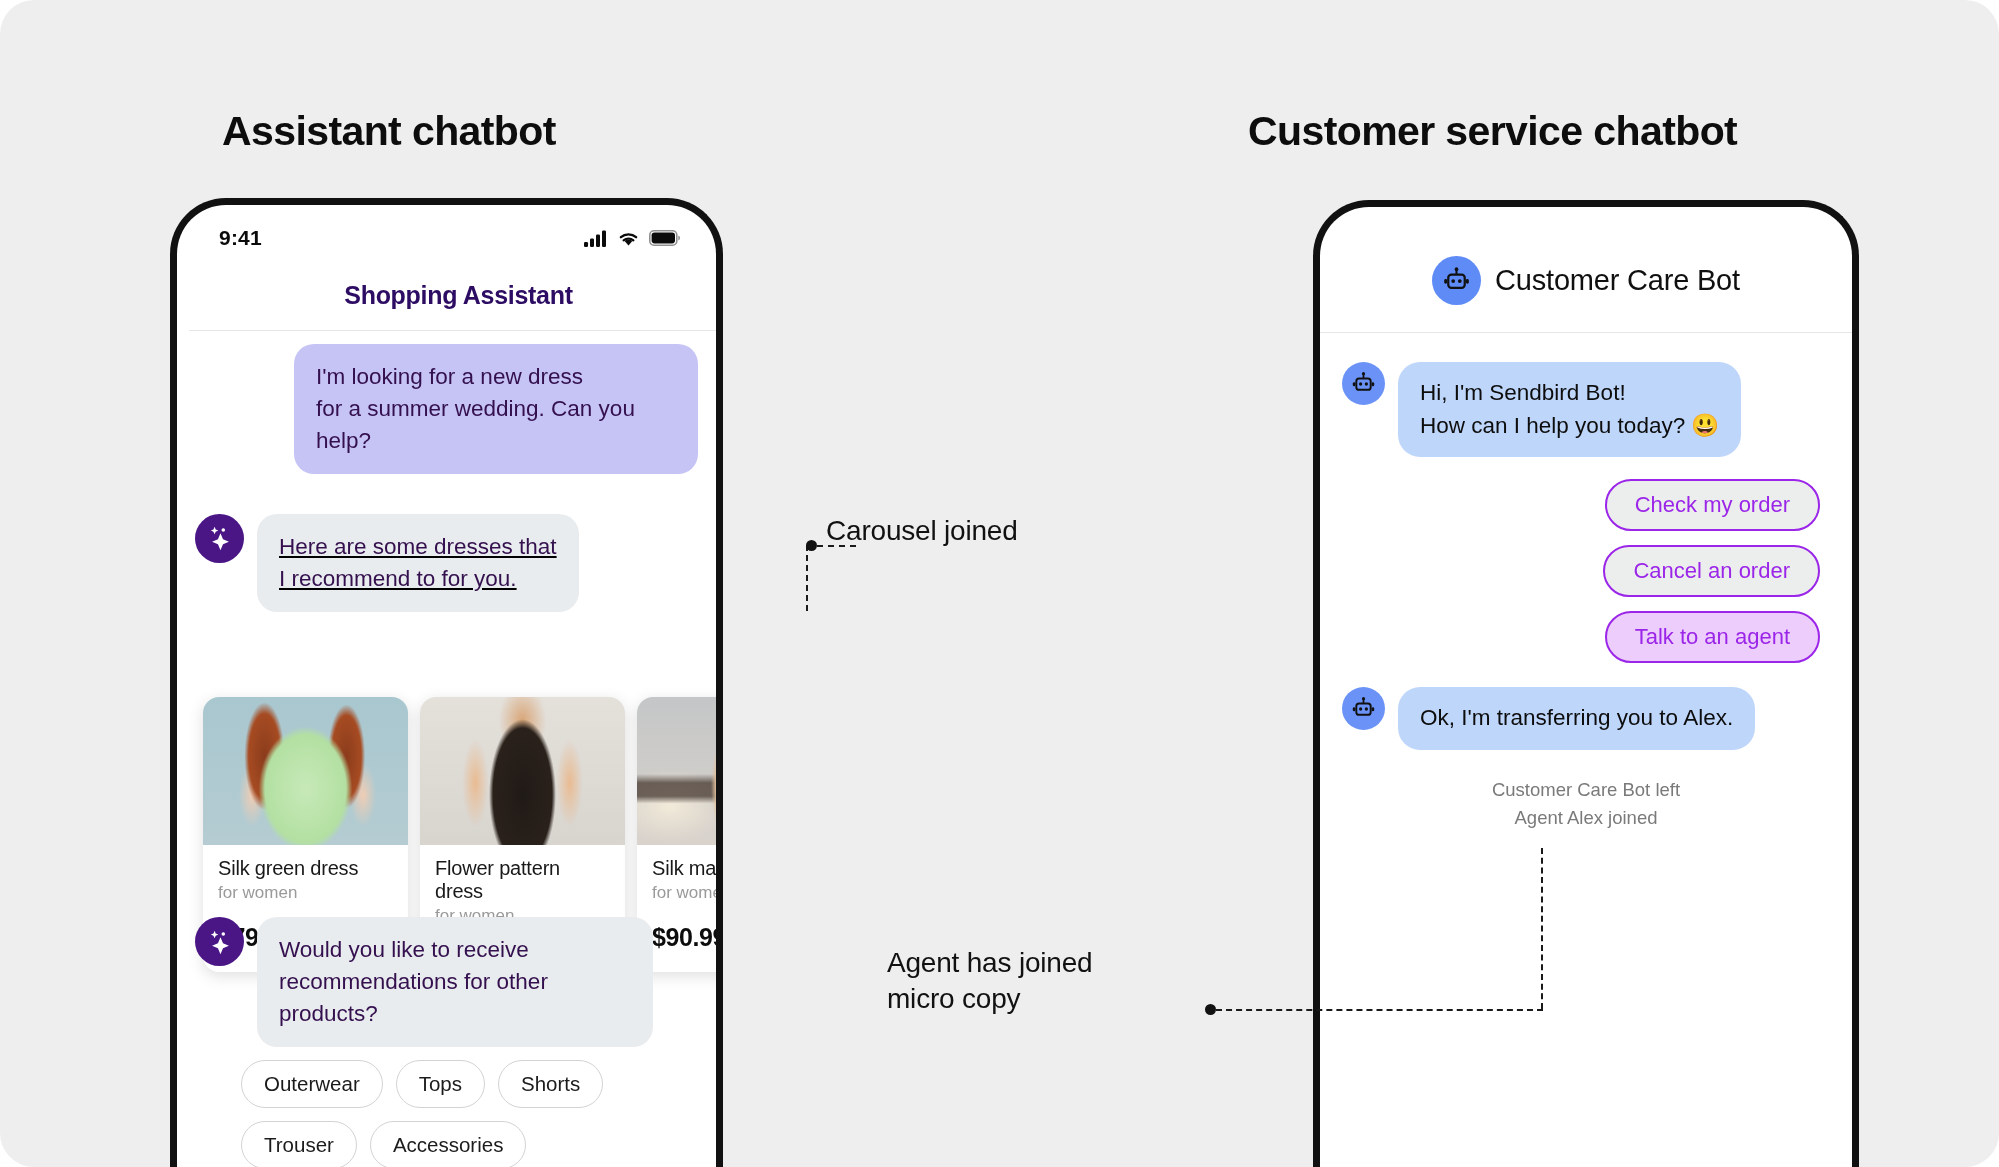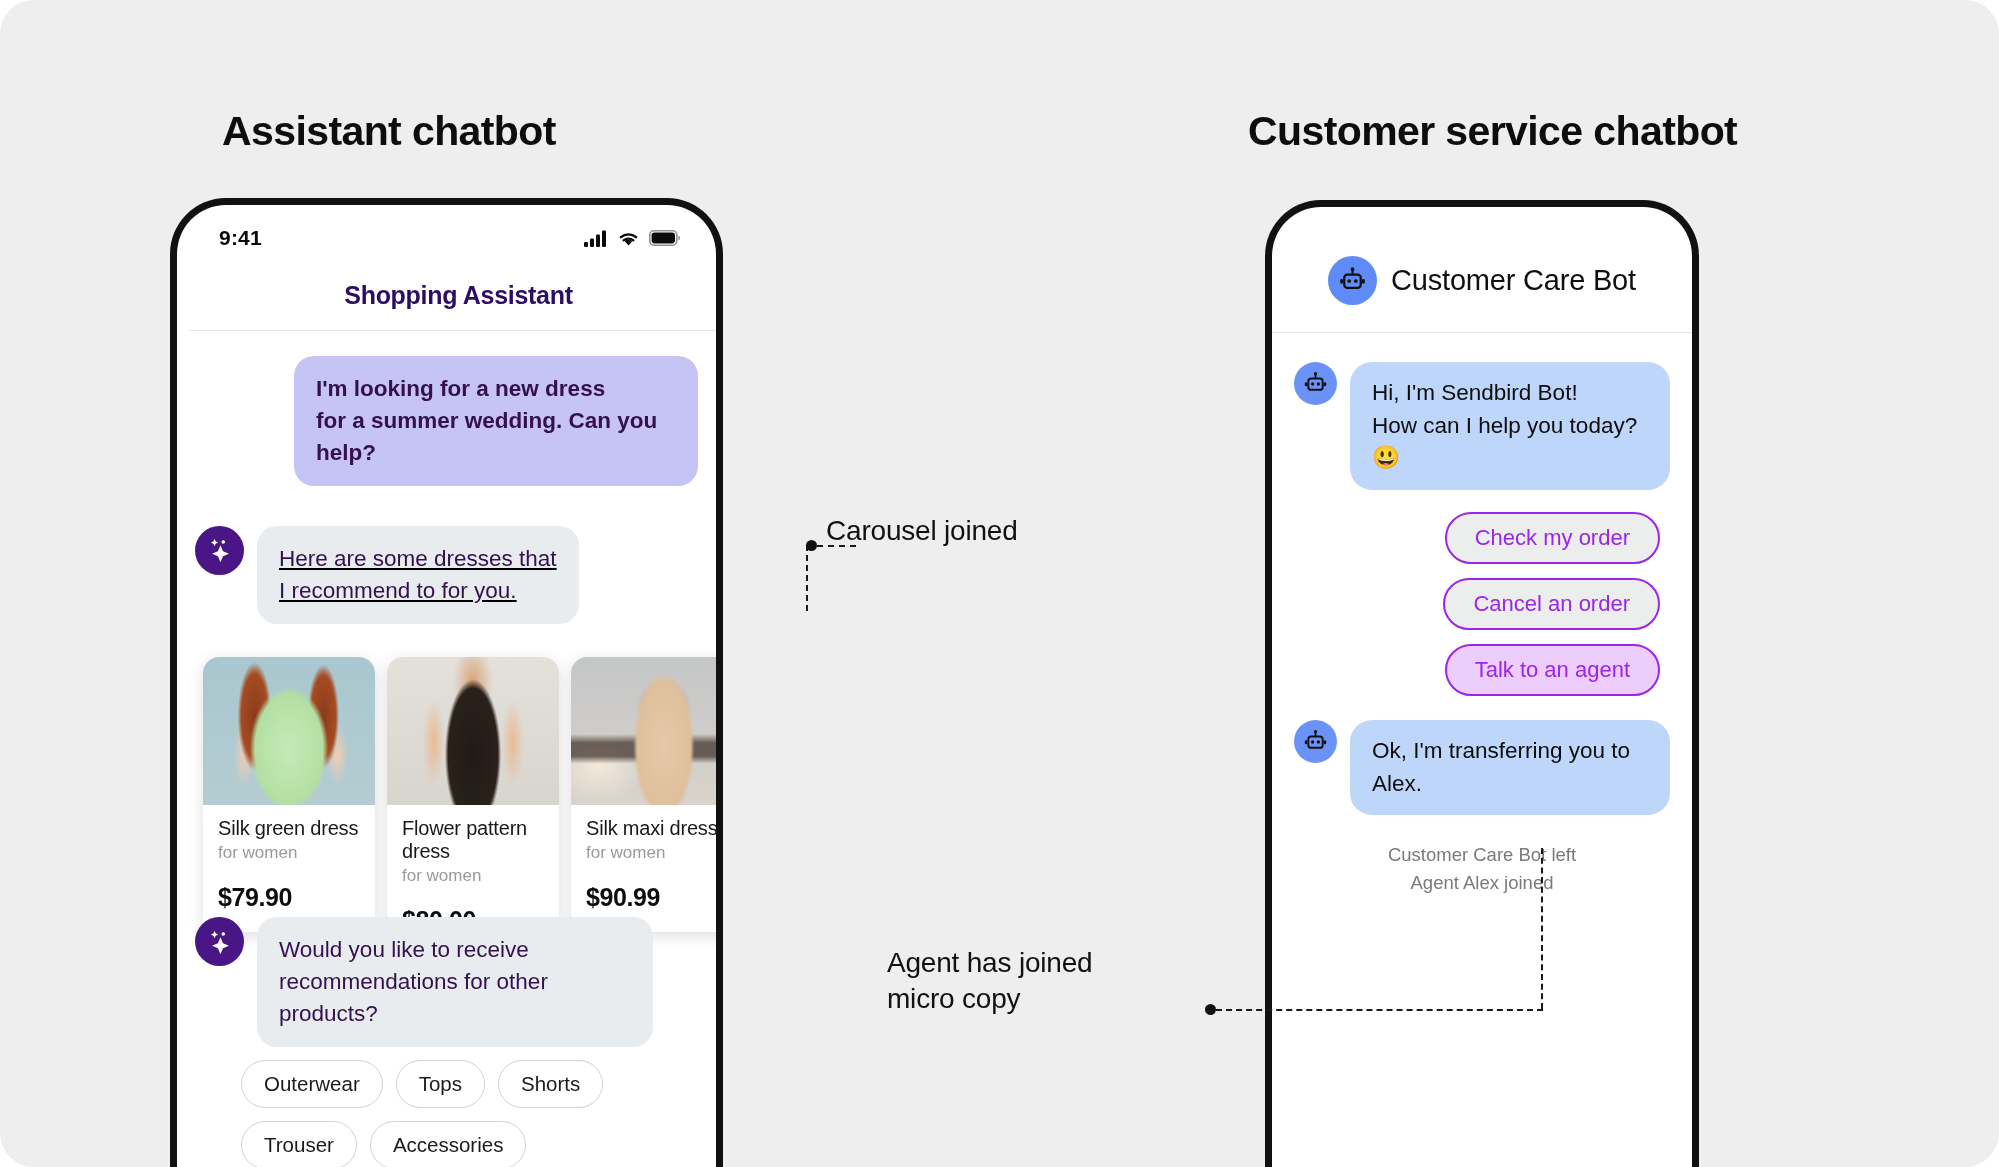--- a/index.html
+++ b/index.html
@@ -38,21 +38,21 @@
   .phone {
     position: absolute;
     background: #ffffff;
     border: 7px solid #111111;
     border-bottom: none;
     border-radius: 56px 56px 0 0;
     overflow: hidden;
     box-sizing: border-box;
   }
   #phone-left  { left: 170px;  top: 198px; width: 553px; height: 969px; }
-  #phone-right { left: 1265px; top: 200px; width: 434px; height: 967px; }
+  #phone-right { left: 1313px; top: 200px; width: 546px; height: 967px; }
 
   
   .status-bar {
     position: absolute;
     left: 0; top: 0;
     width: 100%;
     height: 56px;
     display: flex;
     align-items: center;
     justify-content: space-between;
@@ -177,26 +177,27 @@
   
   .carousel {
     position: absolute;
     left: 26px;
     top: 452px;
     display: flex;
     gap: 12px;
     align-items: flex-start;
   }
   .product-card {
-    width: 172px;
+    width: 205px;
     background: #ffffff;
     border-radius: 16px;
     overflow: hidden;
     box-shadow: 0 4px 16px rgba(0,0,0,0.13);
     flex: 0 0 auto;
+    margin-top: 40px;
   }
   .product-img {
     width: 100%;
     height: 148px;
     position: relative;
     overflow: hidden;
   }
   .product-body { padding: 12px 15px 20px 15px; }
   .product-name {
     font-size: 20px;
@@ -352,21 +353,21 @@
         </svg>
       </div>
     </div>
 
     <div class="app-header-left">
       <div class="app-title-left">Shopping Assistant</div>
     </div>
 
     <div class="chat-left">
 
-      <div class="msg-row right" style="margin-top:24px;font-weight:bold;">
+      <div class="msg-row right" style="margin-top:12px;">
         <div class="bubble bubble-user">
           <div>I'm looking for a new dress</div>
           <div>for a summer wedding. Can you help?</div>
         </div>
       </div>
 
       <div class="msg-row" style="margin-top:40px;text-decoration:underline;">
         <div class="avatar-sparkle">
           <svg width="30" height="30" viewBox="0 0 32 32">
             <path d="M16.5 11 L19.2 17.3 L25.5 20 L19.2 22.7 L16.5 29 L13.8 22.7 L7.5 20 L13.8 17.3 Z" fill="#ffffff"></path>

